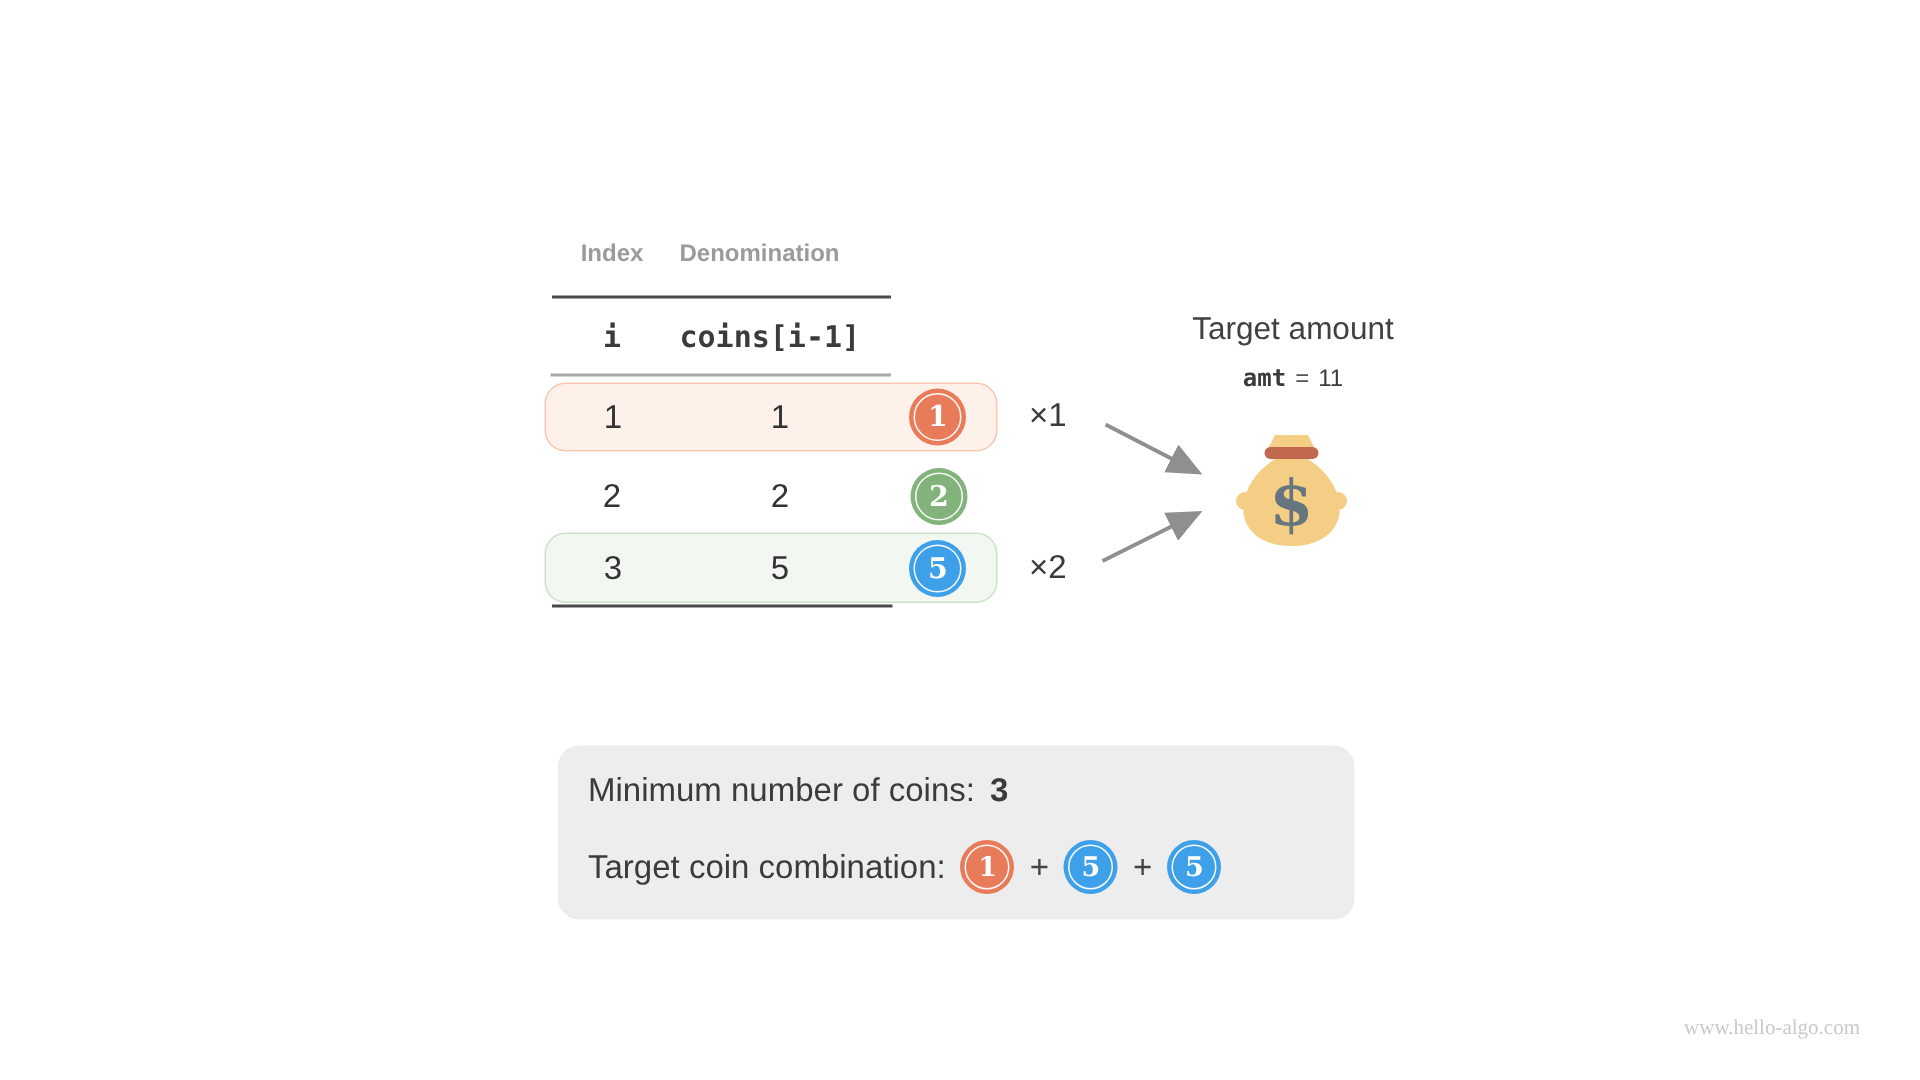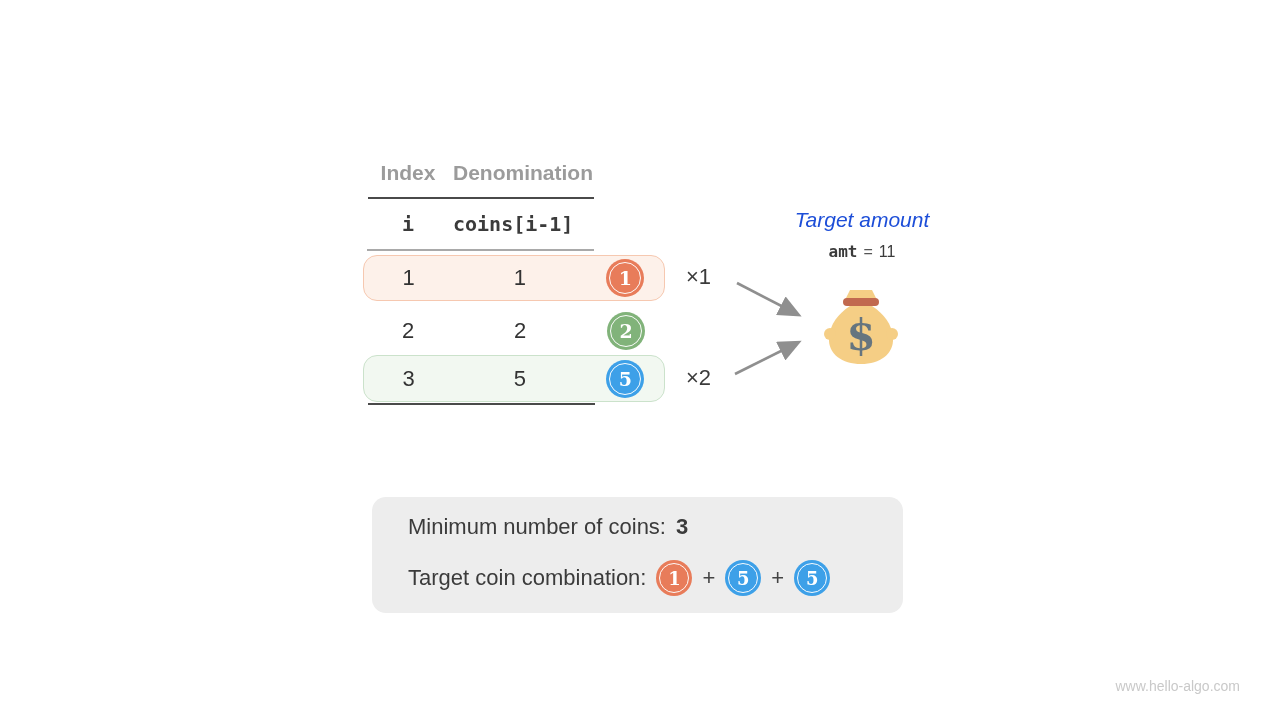--- a/index.html
+++ b/index.html
@@ -2,21 +2,21 @@
 <html><head>
 <meta charset="utf-8">
 <style>
   * { margin: 0; padding: 0; box-sizing: border-box; }
   html, body { width: 1280px; height: 720px; background: #ffffff; overflow: hidden;
     font-family: "Liberation Sans", sans-serif; }
   .stage { position: relative; width: 1280px; height: 720px; }
 
   
   .col-headers { position: absolute; left: 363px; top: 161px; width: 240px;
-    display: flex; color: #9b9b9b; font-weight: bold; font-size: 21px; }
+    display: flex; color: #9b9b9b; font-weight: bold; font-size: 16px; }
   .col-headers .h-index { width: 90px; text-align: center; }
   .col-headers .h-denom { width: 144px; text-align: left; }
 
   .rule { position: absolute; height: 2px; background: #4a4a4a; }
   .rule-top    { left: 368px; top: 197px; width: 226px; }
   .rule-mid    { left: 367px; top: 249px; width: 227px; background: #a9a9a9; }
   .rule-bottom { left: 368px; top: 403px; width: 227px; }
 
   .code-head { position: absolute; left: 363px; top: 212px; width: 240px; display: flex;
     font-family: "DejaVu Sans Mono", monospace; font-weight: bold; font-size: 20px; color: #3b3b3b; }
@@ -44,39 +44,39 @@
   .coin-sm { width: 36px; height: 36px; font-size: 18px; }
 
   
   .mult { position: absolute; font-size: 22px; color: #3b3b3b; }
   .mult-1 { left: 686px; top: 264px; }
   .mult-2 { left: 686px; top: 365px; }
   .arrows-svg { position: absolute; left: 725px; top: 270px; }
 
   
   .target-label { position: absolute; left: 762px; top: 208px; width: 200px;
-    text-align: center; font-size: 21px; color: #1d4ed8; font-style: italic; }
+    text-align: center; font-size: 21px; color: #404040; }
   .target-eq { position: absolute; left: 762px; top: 242px; width: 200px;
     text-align: center; font-size: 16px; color: #3b3b3b; }
   .target-eq .var { font-family: "DejaVu Sans Mono", monospace; font-weight: bold; }
   .target-eq .op { padding: 0 6px; color: #555; }
   .bag { position: absolute; left: 822px; top: 288px; }
 
   
   .summary { position: absolute; left: 372px; top: 497px; width: 531px; height: 116px;
-    background: #ededed; border-radius: 14px; padding: 17px 36px;
+    background: #ededed; border-radius: 14px; padding: 17px 20px;
     display: flex; flex-direction: column; justify-content: space-between; }
   .sum-line { display: flex; align-items: center; font-size: 22px; color: #3b3b3b; }
   .sum-line .bold-val { font-weight: bold; margin-left: 10px; }
   .combo { display: flex; align-items: center; gap: 10px; margin-left: 10px; }
   .plus { font-size: 22px; color: #444; }
 
   
   .watermark { position: absolute; right: 40px; top: 678px;
-    font-family: Liberation Sans, sans-serif; font-size: 14px; color: #c9c9c9; }
+    font-family: Liberation Serif, serif; font-size: 14px; color: #c9c9c9; }
 </style>
 </head>
 <body>
 
 <div class="stage">
 
   <div class="col-headers">
     <div class="h-index">Index</div>
     <div class="h-denom">Denomination</div>
   </div>

